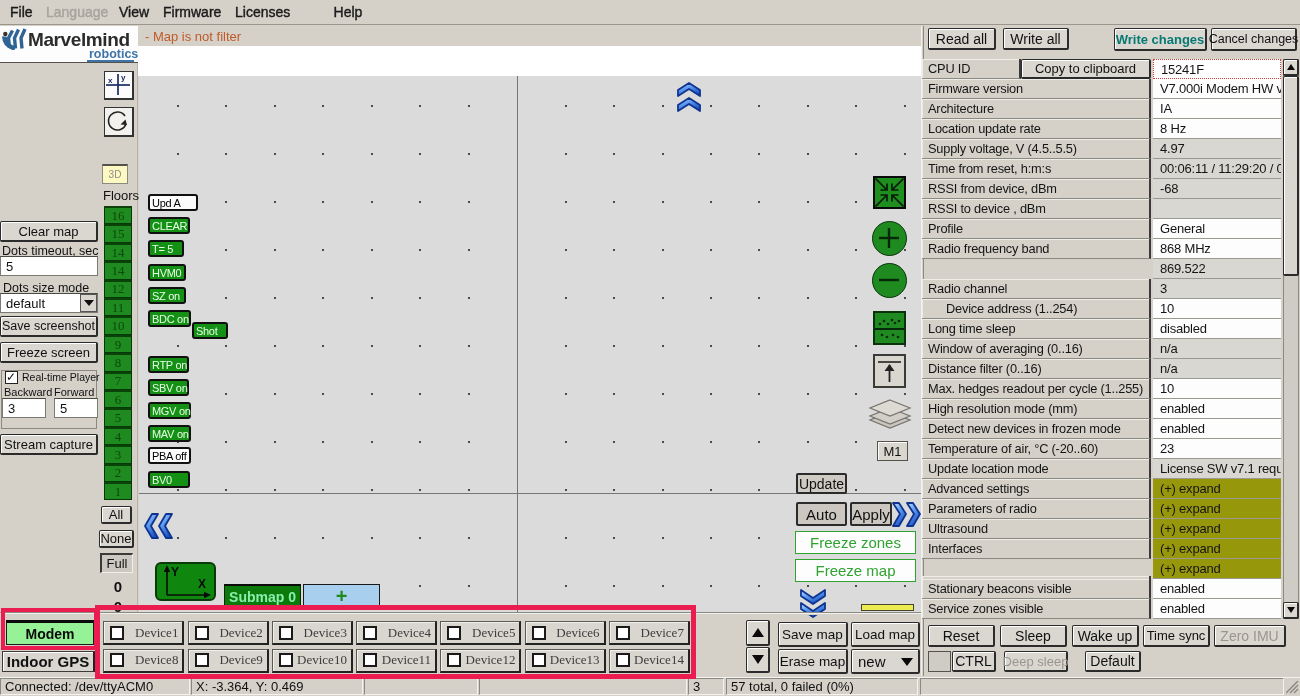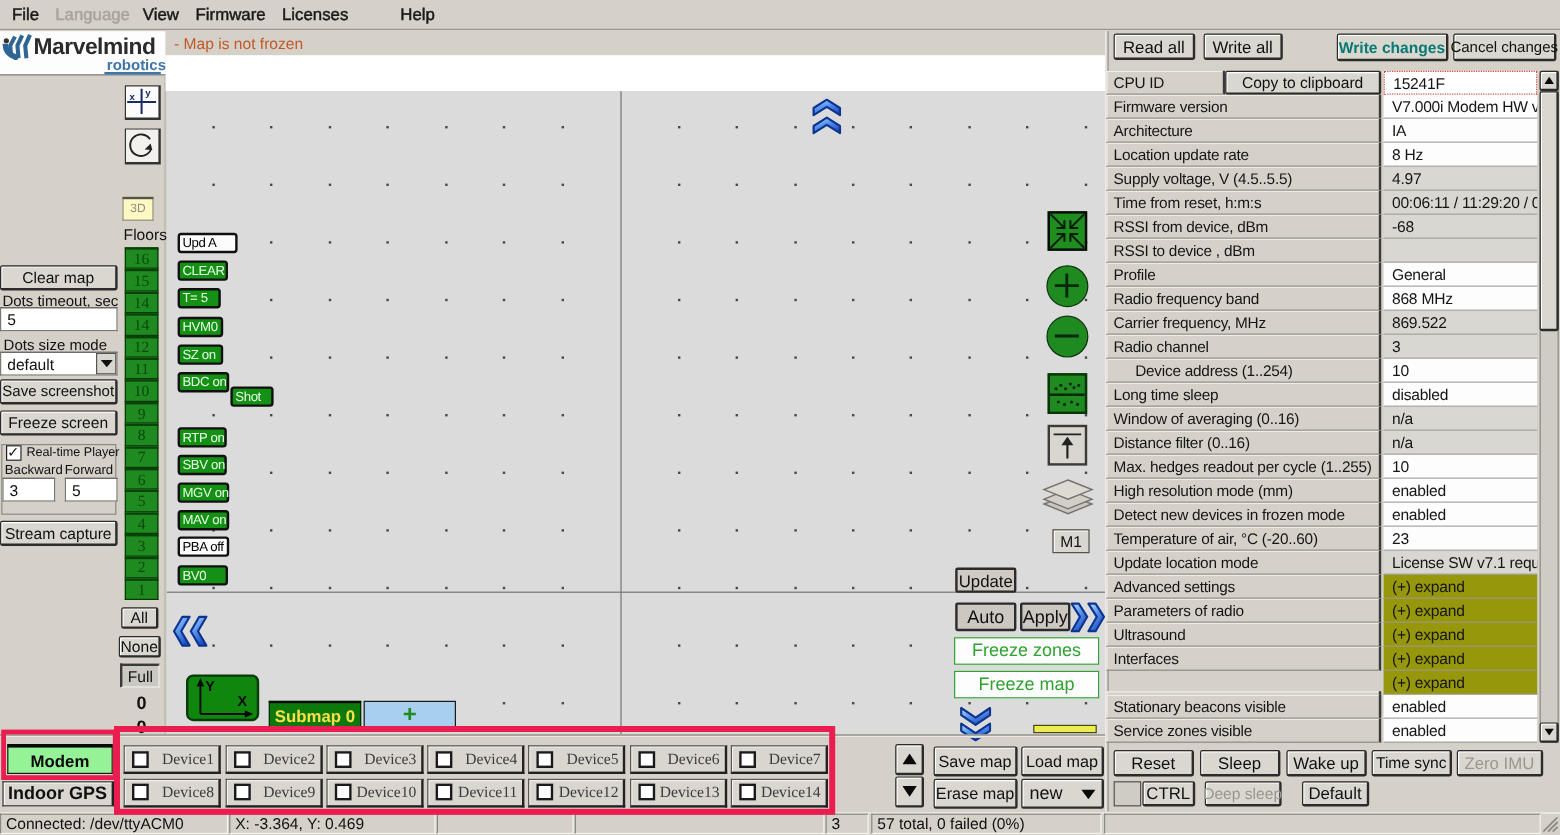--- a/index.html
+++ b/index.html
@@ -107,21 +107,21 @@
 <div class="abs floor" style="left:104px;top:426.8px;width:28px;height:18.4px;">4</div>
 <div class="abs floor" style="left:104px;top:445.2px;width:28px;height:18.4px;">3</div>
 <div class="abs floor" style="left:104px;top:463.6px;width:28px;height:18.4px;">2</div>
 <div class="abs floor" style="left:104px;top:482.0px;width:28px;height:18.4px;">1</div>
 <div class="abs btn" style="left:101px;top:506px;width:31px;height:18px;font-size:13px;">All</div>
 <div class="abs btn" style="left:99px;top:530px;width:35px;height:18px;font-size:13px;">None</div>
 <div class="abs" style="left:100px;top:553px;width:33px;height:20px;background:#CBC8C1;border:1px solid #55524c;border-bottom:1px solid #f0eee9;border-right:1px solid #f0eee9;border-left:2px solid #3a3a36;border-top:2px solid #3a3a36;font-size:13px;color:#111;display:flex;align-items:center;justify-content:center;">Full</div>
 <div class="abs" style="left:104px;top:578px;width:28px;height:16px;font-size:15px;font-weight:bold;color:#111;text-align:center;">0</div>
 <div class="abs" style="left:104px;top:598px;width:28px;height:16px;font-size:15px;font-weight:bold;color:#111;text-align:center;">0</div>
 <div class="abs" style="left:138px;top:26px;width:783px;height:20px;background:#D5D1C9;"></div>
-<div class="abs" style="left:145px;top:29px;width:300px;height:15px;font-size:13px;color:#C05A28;">- Map is not frozen</div>
+<div class="abs" style="left:145px;top:29px;width:300px;height:15px;font-size:13px;color:#C05A28;">- Map is not filter</div>
 <div class="abs" style="left:138px;top:46px;width:783px;height:30px;background:#FFFFFF;"></div>
 <div class="abs" style="left:139px;top:76px;width:782px;height:536px;background-color:#DBDBDB;"></div>
 <div class="abs" style="left:176.9px;top:105px;width:2px;height:2px;background:#4a4a4a;"></div>
 <div class="abs" style="left:176.9px;top:153px;width:2px;height:2px;background:#4a4a4a;"></div>
 <div class="abs" style="left:176.9px;top:201px;width:2px;height:2px;background:#4a4a4a;"></div>
 <div class="abs" style="left:176.9px;top:249px;width:2px;height:2px;background:#4a4a4a;"></div>
 <div class="abs" style="left:176.9px;top:297px;width:2px;height:2px;background:#4a4a4a;"></div>
 <div class="abs" style="left:176.9px;top:345px;width:2px;height:2px;background:#4a4a4a;"></div>
 <div class="abs" style="left:176.9px;top:393px;width:2px;height:2px;background:#4a4a4a;"></div>
 <div class="abs" style="left:176.9px;top:441px;width:2px;height:2px;background:#4a4a4a;"></div>
@@ -385,21 +385,21 @@
 <div class="abs" style="left:155px;top:562px;width:61px;height:39px;background:#0F870F;border:2px solid #0A3A0A;border-radius:6px;"><svg width="57" height="35" viewBox="0 0 57 35">
         <g stroke="#0a0a0a" stroke-width="1.6" fill="none">
  <line x1="10" y1="31" x2="10" y2="6"></line>
  <line x1="10" y1="31" x2="49" y2="31"></line>
         </g>
  <polygon points="10,1 6.8,8 13.2,8" fill="#0a0a0a"></polygon>
  <polygon points="54,31 47,27.8 47,34.2" fill="#0a0a0a"></polygon>
  <text x="14" y="12" font-size="12" font-weight="bold" fill="#0a0a0a">Y</text>
  <text x="41" y="24" font-size="12" font-weight="bold" fill="#0a0a0a">X</text>
       </svg></div>
-<div class="abs" style="left:224px;top:584px;width:77px;height:24px;background:#0B7A0B;border:1px solid #052805;border-top:2px solid #0a0a0a;color:#fde047;font-weight:bold;font-size:14px;display:flex;align-items:center;justify-content:center;">Submap 0</div>
+<div class="abs" style="left:224px;top:584px;width:77px;height:24px;background:#0B7A0B;border:1px solid #052805;border-top:2px solid #0a0a0a;color:#86efac;font-weight:bold;font-size:14px;display:flex;align-items:center;justify-content:center;">Submap 0</div>
 <div class="abs" style="left:303px;top:584px;width:77px;height:24px;background:#A9CFEE;border:1px solid #1a1a1a;color:#1F8A1F;font-weight:bold;font-size:20px;display:flex;align-items:center;justify-content:center;">+</div>
 <div class="abs" style="left:884px;top:624px;width:30px;height:10px;font-size:10px;color:#33330a;text-align:center;text-decoration:underline;">1 M</div>
 <div class="abs" style="left:861px;top:604px;width:53px;height:7px;background:#ECEC52;border:1px solid #44442a;"></div>
 <div class="abs" style="left:0px;top:612px;width:921px;height:3px;background:#D5D1C9;border-top:1px solid #8a8a82;box-shadow:inset 0 1px 0 #F2F0EC;"></div>
 <div class="abs" style="left:6px;top:620px;width:88px;height:25px;background:#96F296;border:1px solid #1a1a1a;border-top:3px solid #0a0a0a;font-size:14px;font-weight:bold;color:#0a0a0a;display:flex;align-items:center;justify-content:center;">Modem</div>
 <div class="abs" style="left:2px;top:651px;width:93px;height:21px;background:#D9D6D0;border:1px solid #3a3a36;border-right:2px solid #222;box-shadow:inset 1px 1px 0 #fff;font-size:15px;font-weight:bold;color:#111;display:flex;align-items:center;justify-content:center;">Indoor GPS</div>
 <div class="abs dev" style="left:103.4px;top:621px;width:81px;height:24px;">
       <span class="devcb"></span>
       <span class="devlbl">Device1</span>
     </div>
@@ -491,21 +491,20 @@
 <div class="abs cell-l" style="left:922px;top:159px;width:229px;height:20px;">Time from reset, h:m:s</div>
 <div class="abs cell-v" style="left:1153px;top:159px;width:128px;height:20px;background:#D9D7D1;">00:06:11 / 11:29:20 / 0</div>
 <div class="abs cell-l" style="left:922px;top:179px;width:229px;height:20px;">RSSI from device, dBm</div>
 <div class="abs cell-v" style="left:1153px;top:179px;width:128px;height:20px;background:#D9D7D1;">-68</div>
 <div class="abs cell-l" style="left:922px;top:199px;width:229px;height:20px;">RSSI to device , dBm</div>
 <div class="abs cell-v" style="left:1153px;top:199px;width:128px;height:20px;background:#D9D7D1;"></div>
 <div class="abs cell-l" style="left:922px;top:219px;width:229px;height:20px;">Profile</div>
 <div class="abs cell-v" style="left:1153px;top:219px;width:128px;height:20px;background:#FDFDFD;">General</div>
 <div class="abs cell-l" style="left:922px;top:239px;width:229px;height:20px;">Radio frequency band</div>
 <div class="abs cell-v" style="left:1153px;top:239px;width:128px;height:20px;background:#FDFDFD;">868 MHz</div>
-<div class="abs cell-l" style="left:922px;top:259px;width:229px;height:20px;">Carrier frequency, MHz</div>
 <div class="abs cell-v" style="left:1153px;top:259px;width:128px;height:20px;background:#D9D7D1;">869.522</div>
 <div class="abs cell-l" style="left:922px;top:279px;width:229px;height:20px;">Radio channel</div>
 <div class="abs cell-v" style="left:1153px;top:279px;width:128px;height:20px;background:#D9D7D1;">3</div>
 <div class="abs cell-l" style="left:922px;top:299px;width:229px;height:20px;padding-left:24px;">Device address (1..254)</div>
 <div class="abs cell-v" style="left:1153px;top:299px;width:128px;height:20px;background:#FDFDFD;">10</div>
 <div class="abs cell-l" style="left:922px;top:319px;width:229px;height:20px;">Long time sleep</div>
 <div class="abs cell-v" style="left:1153px;top:319px;width:128px;height:20px;background:#FDFDFD;">disabled</div>
 <div class="abs cell-l" style="left:922px;top:339px;width:229px;height:20px;">Window of averaging (0..16)</div>
 <div class="abs cell-v" style="left:1153px;top:339px;width:128px;height:20px;background:#D9D7D1;">n/a</div>
 <div class="abs cell-l" style="left:922px;top:359px;width:229px;height:20px;">Distance filter (0..16)</div>

